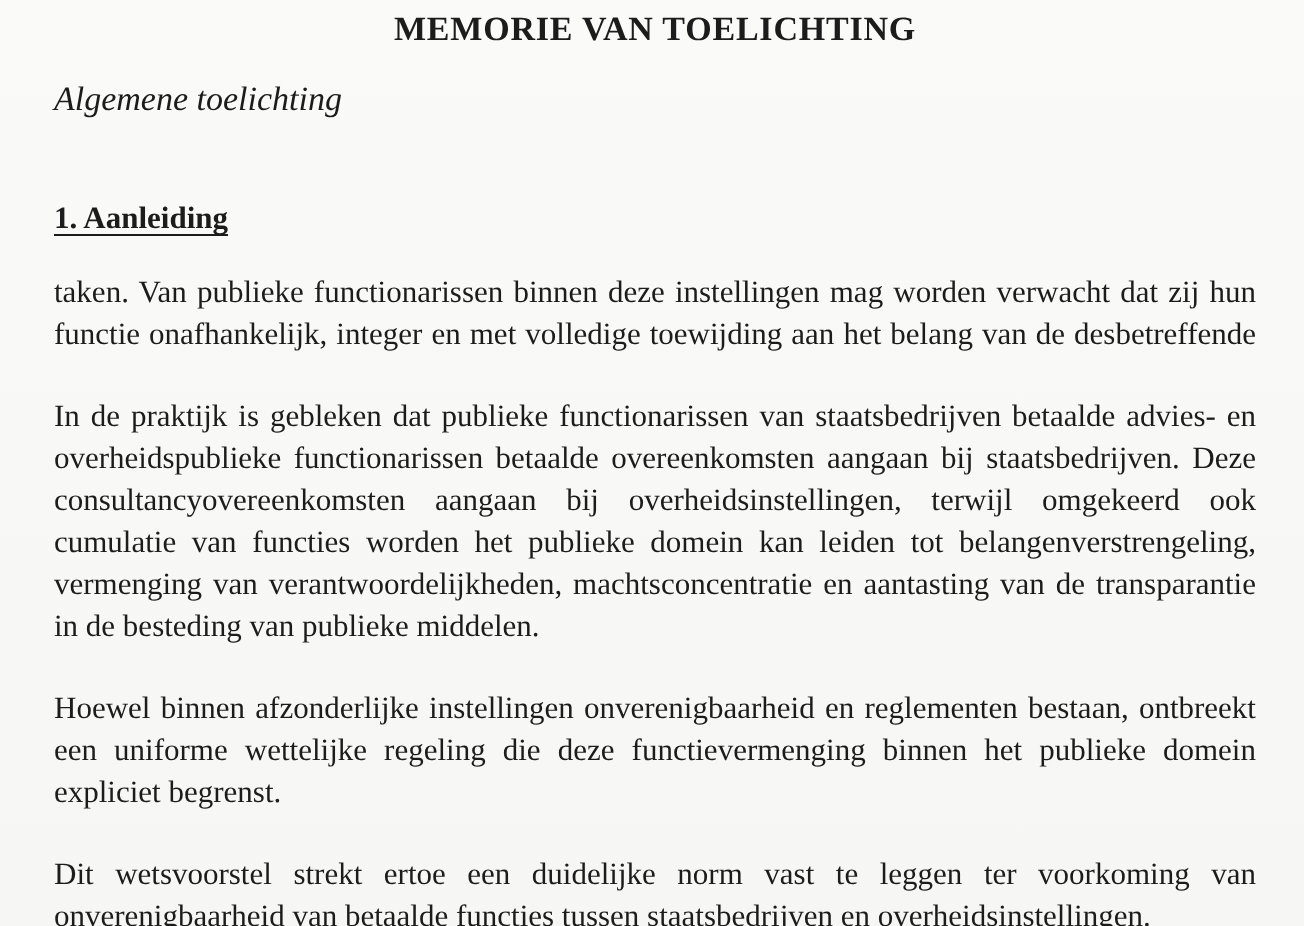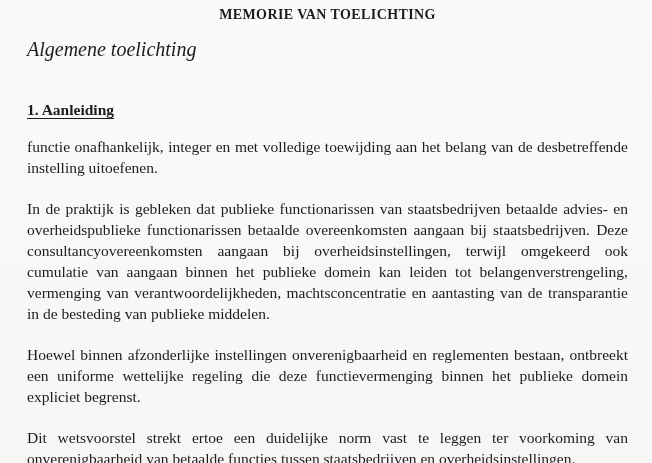--- a/index.html
+++ b/index.html
@@ -18,28 +18,28 @@
     color: #1c1c1c;
     font-family: "Liberation Serif", "DejaVu Serif", serif;
     font-size: 15.5px;
     line-height: 21px;
     overflow: hidden;
     -webkit-font-smoothing: antialiased;
   }
   .doc-title {
     text-align: center;
     font-weight: bold;
-    font-size: 14px;
+    font-size: 17px;
     letter-spacing: 0.4px;
     line-height: 21px;
   }
   .doc-subtitle {
     margin-top: 14px;
     font-style: italic;
-    font-size: 20px;
+    font-size: 17px;
   }
   .section-heading {
     margin-top: 39px;
     text-decoration: underline;
     text-underline-offset: 3px;
     font-weight: bold;
   }
   .para { margin: 0; }
   .para.gap-after-heading { margin-top: 16px; }
   .para.gap { margin-top: 20px; }
@@ -57,29 +57,29 @@
 
 <div class="page">
 
   <div class="doc-title">MEMORIE VAN TOELICHTING</div>
 
   <div class="doc-subtitle">Algemene toelichting</div>
 
   <div class="section-heading">1. Aanleiding</div>
 
   <div class="para gap-after-heading">
+    <div class="ln jl">taken. Van publieke functionarissen binnen deze instellingen mag worden verwacht dat zij hun</div>
     <div class="ln jl">functie onafhankelijk, integer en met volledige toewijding aan het belang van de desbetreffende</div>
-    <div class="ln">instelling uitoefenen.</div>
   </div>
 
   <div class="para gap">
     <div class="ln jl">In de praktijk is gebleken dat publieke functionarissen van staatsbedrijven betaalde advies- en</div>
     <div class="ln jl">overheidspublieke functionarissen betaalde overeenkomsten aangaan bij staatsbedrijven. Deze</div>
     <div class="ln jl">consultancyovereenkomsten aangaan bij overheidsinstellingen, terwijl omgekeerd ook</div>
-    <div class="ln jl">cumulatie van aangaan binnen het publieke domein kan leiden tot belangenverstrengeling,</div>
+    <div class="ln jl">cumulatie van functies worden het publieke domein kan leiden tot belangenverstrengeling,</div>
     <div class="ln jl">vermenging van verantwoordelijkheden, machtsconcentratie en aantasting van de transparantie</div>
     <div class="ln">in de besteding van publieke middelen.</div>
   </div>
 
   <div class="para gap">
     <div class="ln jl">Hoewel binnen afzonderlijke instellingen onverenigbaarheid en reglementen bestaan, ontbreekt</div>
     <div class="ln jl">een uniforme wettelijke regeling die deze functievermenging binnen het publieke domein</div>
     <div class="ln">expliciet begrenst.</div>
   </div>
 

